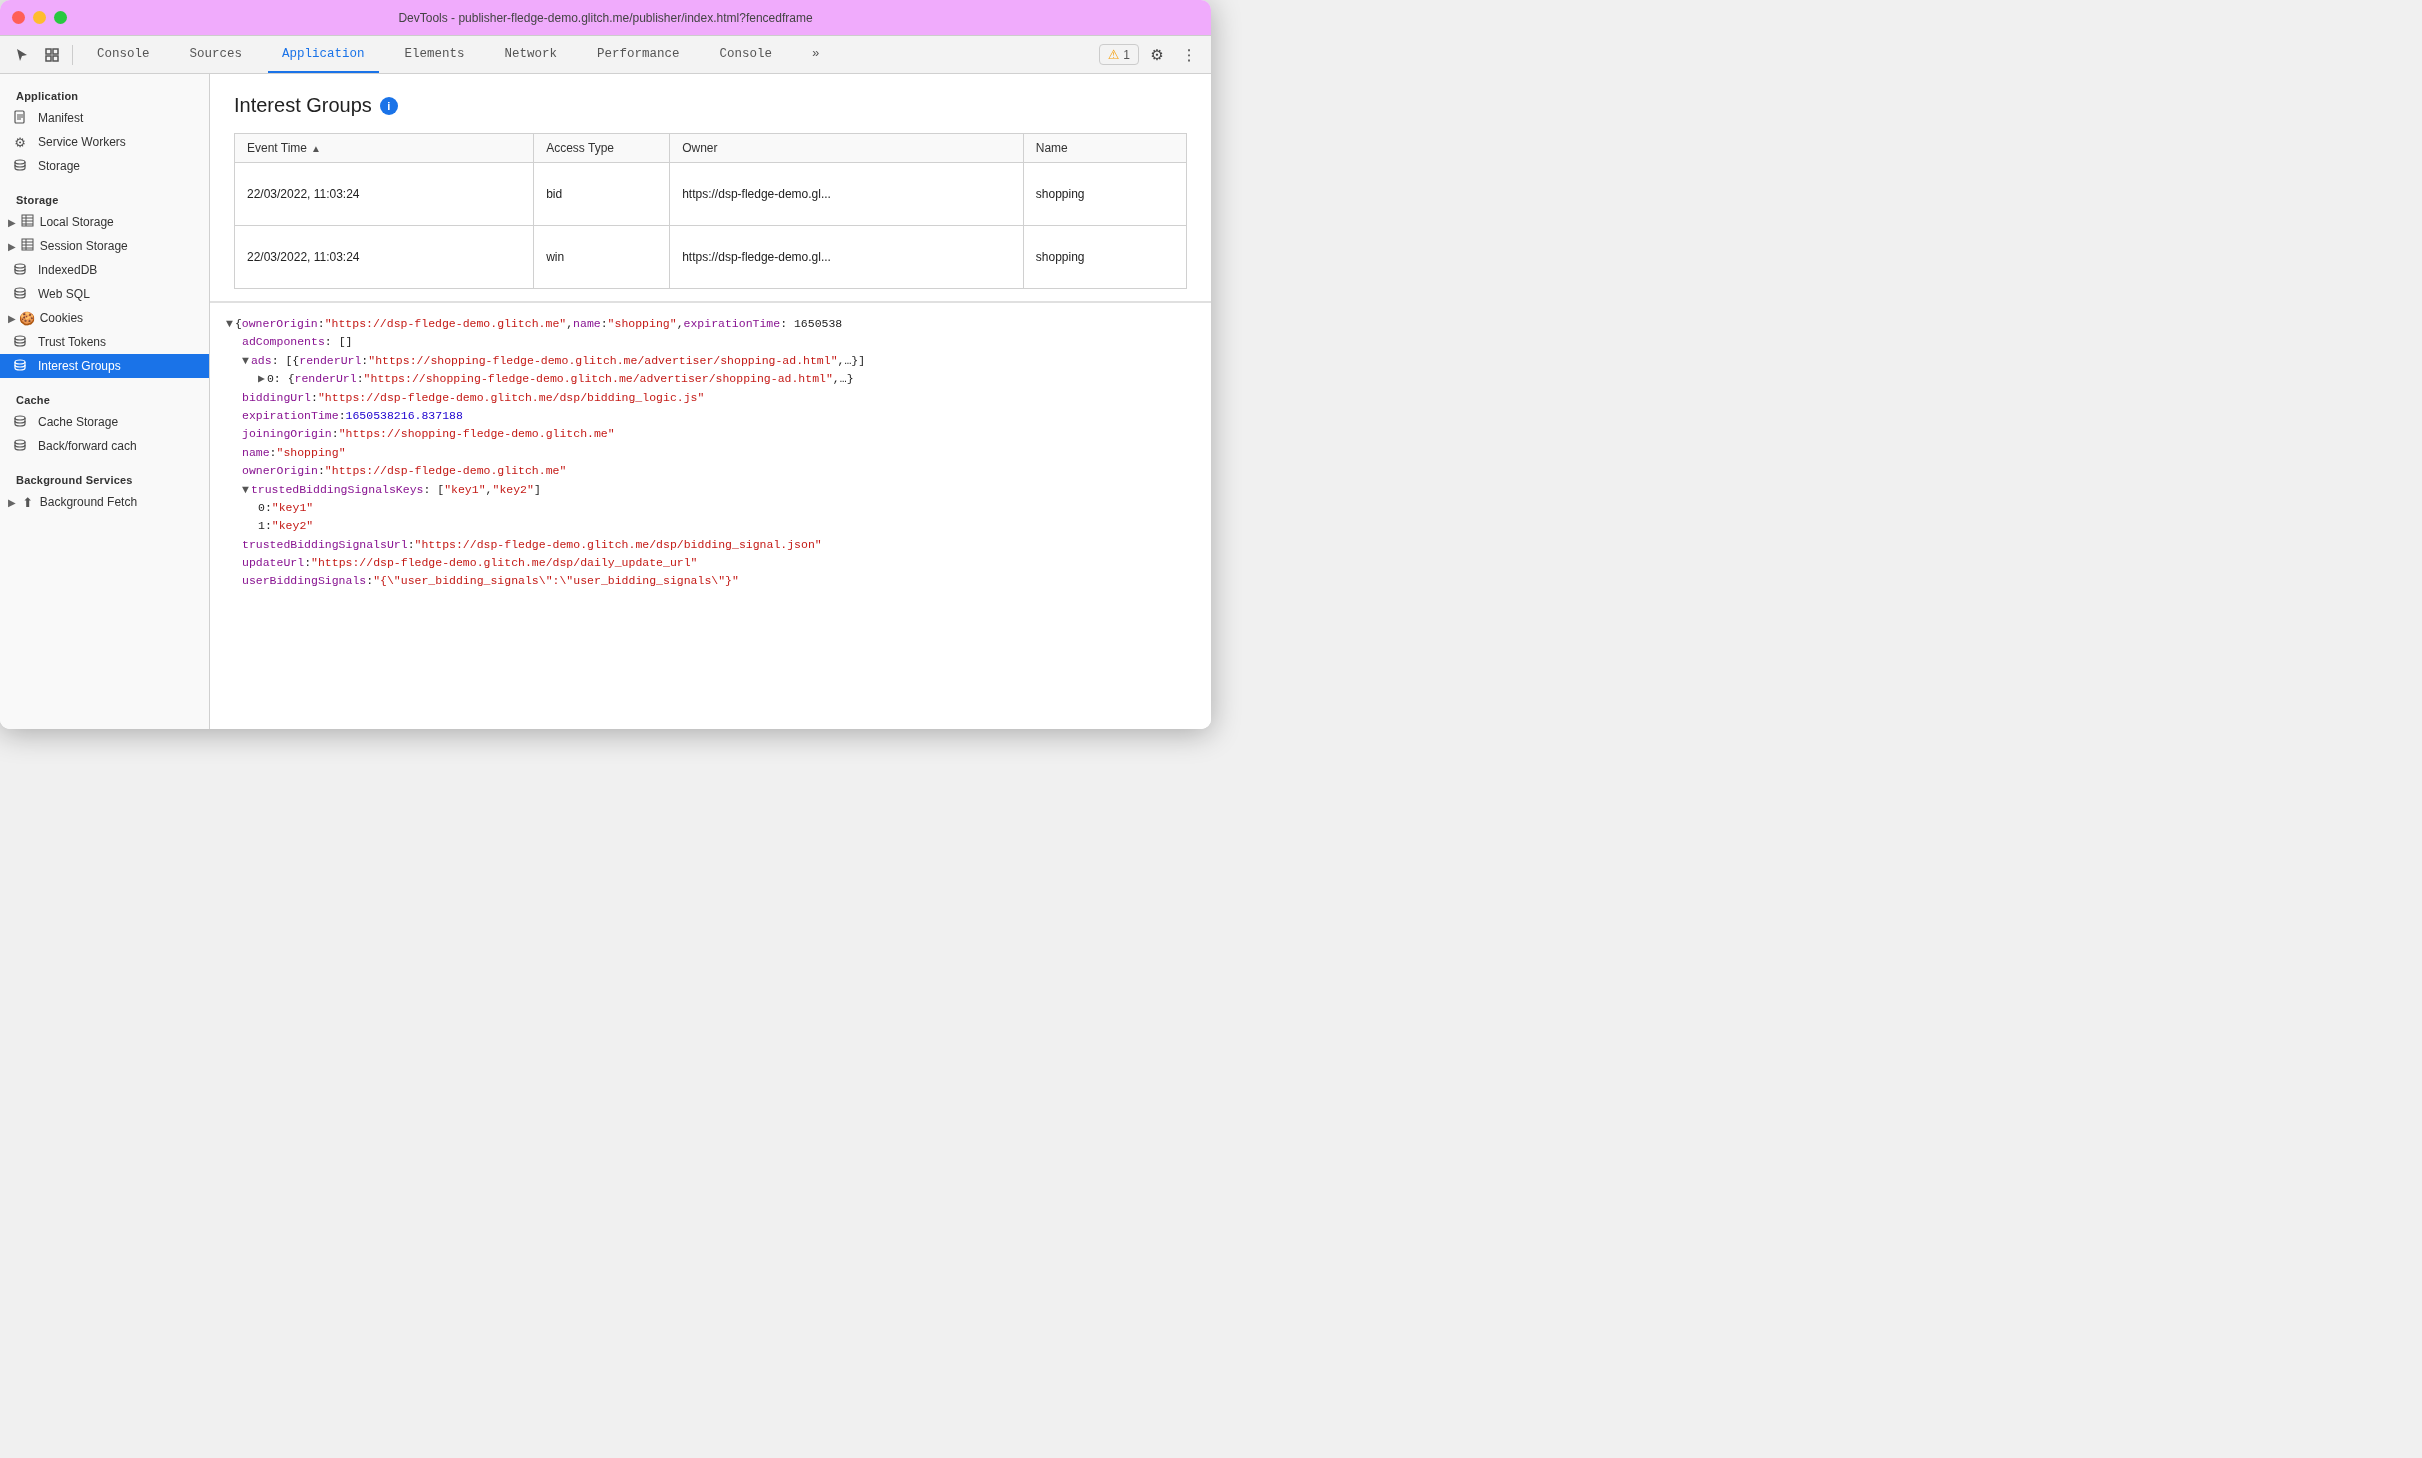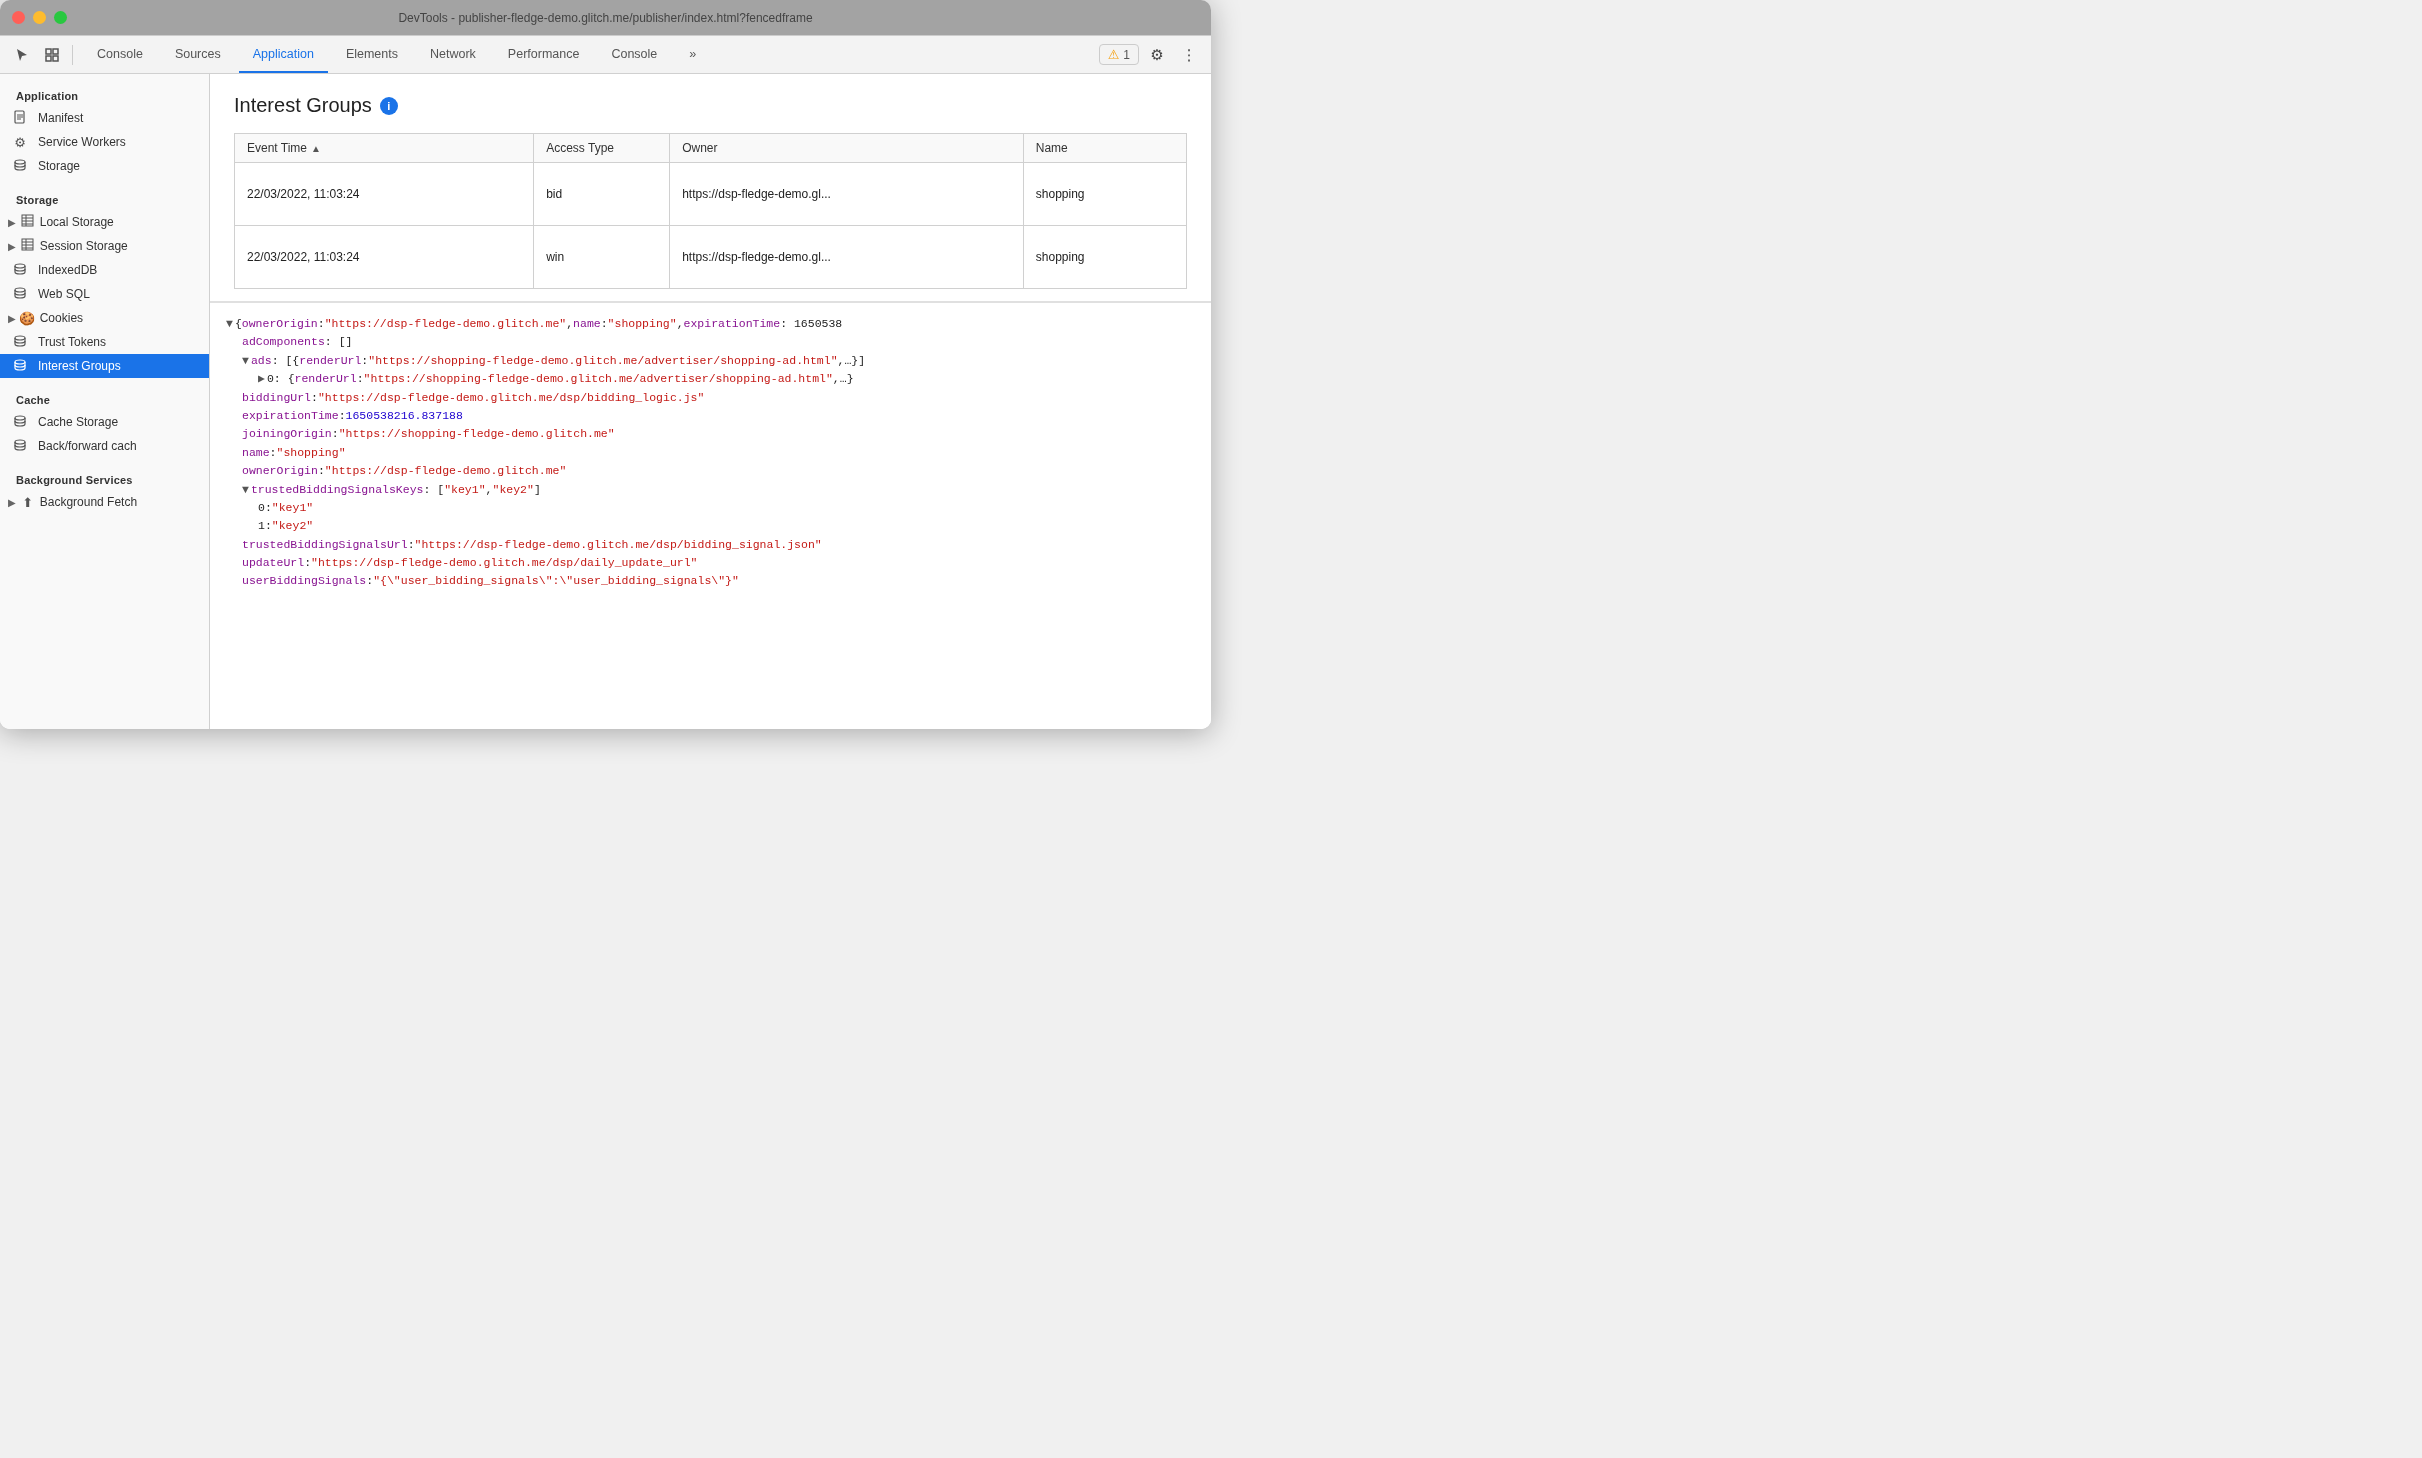--- a/index.html
+++ b/index.html
@@ -11,21 +11,21 @@
       flex-direction: column;
       width: 1211px;
       height: 729px;
       border-radius: 10px;
       overflow: hidden;
       box-shadow: 0 4px 30px rgba(0,0,0,0.3);
     }
 
     
     .title-bar {
-      background: #a3a3a3;
+      background: #f0abfc;
       height: 36px;
       display: flex;
       align-items: center;
       justify-content: center;
       position: relative;
       border-bottom: 1px solid #ccc;
       flex-shrink: 0;
     }
     .title-bar-buttons {
       position: absolute;
@@ -74,22 +74,23 @@
     .toolbar-sep {
       width: 1px;
       height: 20px;
       background: #ccc;
       margin: 0 4px;
     }
     .tab-nav {
       display: flex;
       align-items: center;
       height: 100%;
-      gap: 4px;
+      gap: 12px;
       margin-left: 4px;
+      font-family: Liberation Mono, monospace;
     }
     .tab-item {
       padding: 0 14px;
       height: 100%;
       display: flex;
       align-items: center;
       font-size: 12.5px;
       color: #555;
       cursor: pointer;
       border-bottom: 2px solid transparent;

